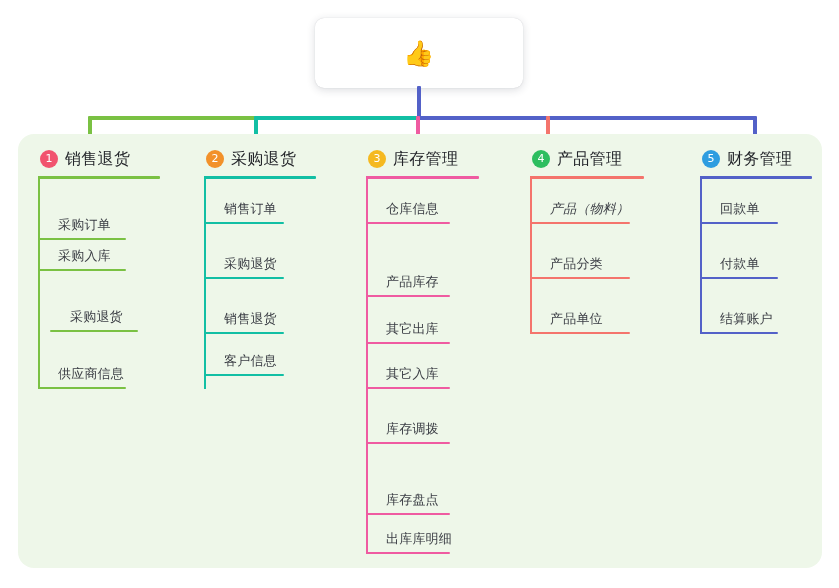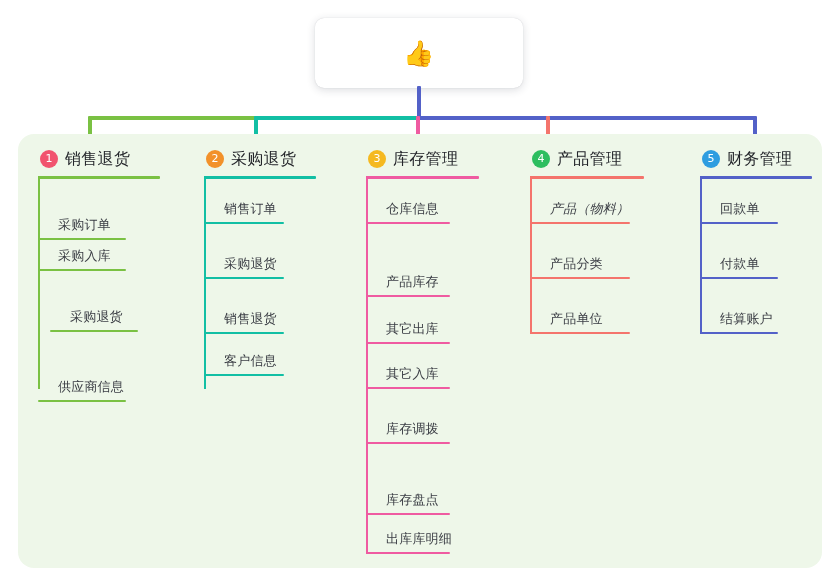--- a/index.html
+++ b/index.html
@@ -181,21 +181,21 @@
             <div class="leaf-underline" style="width: 88px; background: rgb(122, 193, 67);"></div>
           </div>
           <div class="leaf" style="top: 113px;">
             <div class="leaf-label">采购入库</div>
             <div class="leaf-underline" style="width: 88px; background: rgb(122, 193, 67);"></div>
           </div>
           <div class="leaf" style="top: 174px; margin-left: 12px;">
             <div class="leaf-label">采购退货</div>
             <div class="leaf-underline" style="width: 88px; background: rgb(122, 193, 67);"></div>
           </div>
-          <div class="leaf" style="top: 244px;">
+          <div class="leaf" style="top: 231px;">
             <div class="leaf-label">供应商信息</div>
             <div class="leaf-underline" style="width: 88px; background: rgb(122, 193, 67);"></div>
           </div>
         </div>
         <div class="column" style="left: 186px;">
           <div class="col-head" style="top: 12px; position: absolute;">
             <span class="badge" style="background: rgb(242, 145, 42);">2</span>
             <span class="col-title">采购退货</span>
           </div>
           <div class="col-underline" style="top: 42px; width: 112px; background: rgb(18, 191, 164);"></div>

